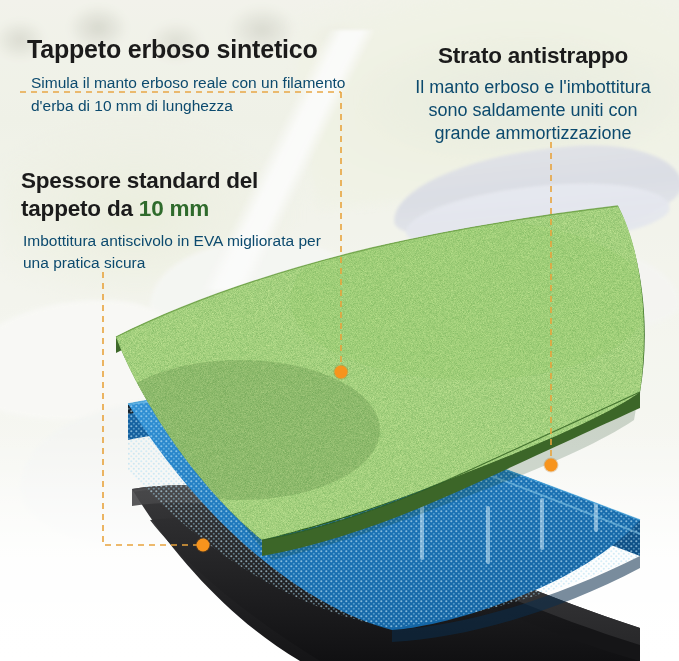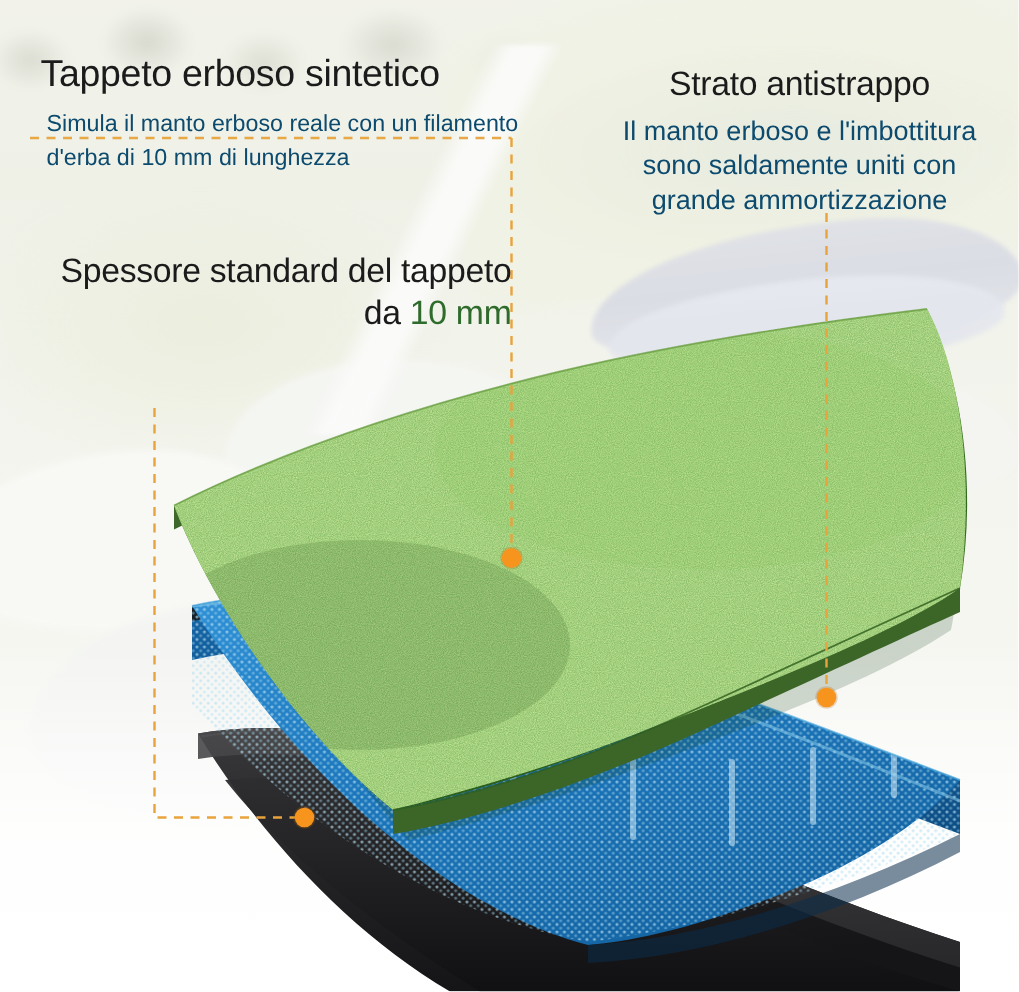--- a/index.html
+++ b/index.html
@@ -54,30 +54,30 @@
   .bk4{left:430px;top:246px;width:250px;height:90px;border-radius:55% 45% 50% 50%/55% 65% 35% 45%;
        background:#edeee8;}
   .bg-green-patch{position:absolute;left:0;top:120px;width:300px;height:190px;
     background:radial-gradient(ellipse at 45% 50%, #dde2c6 0%, rgba(221,226,198,0) 72%);filter:blur(5px);}
   .bg-wash{position:absolute;inset:0;background:rgba(255,255,255,.42);}
   .bg-fadebtm{position:absolute;left:0;bottom:0;width:100%;height:230px;
     background:linear-gradient(180deg,rgba(255,255,255,0) 0%,rgba(255,255,255,.85) 55%,#ffffff 100%);}
 
   
   .tblock{position:absolute;}
-  .t-title{font-weight:normal;color:#1b1b1b;letter-spacing:-.2px;}
+  .t-title{font-weight:bold;color:#1b1b1b;letter-spacing:-.2px;}
   .t-body{color:#0c4a6e;}
   #blk-turf{left:27px;top:34px;width:330px;}
   #blk-turf .t-title{font-size:25px;line-height:30px;}
   #blk-turf .t-body{font-size:15.5px;line-height:23px;margin-top:7px;padding-left:4px;}
   #blk-tear{left:402px;top:42px;width:262px;text-align:center;}
   #blk-tear .t-title{font-size:22.5px;line-height:28px;}
   #blk-tear .t-body{font-size:18px;line-height:23px;margin-top:6px;}
   #blk-thick{left:21px;top:167px;width:320px;}
-  #blk-thick .t-title{font-size:22.5px;line-height:28px;text-align:right;}
+  #blk-thick .t-title{font-size:22.5px;line-height:28px;}
   #blk-thick .t-body{font-size:15.5px;line-height:22px;margin-top:7px;padding-left:2px;}
   .hl{color:#2f6b2c;}
 
   
   .conn{position:absolute;left:0;top:0;width:679px;height:661px;pointer-events:none;}
   .dot{position:absolute;width:13px;height:13px;border-radius:50%;
        background:#f7941d;box-shadow:0 0 0 1px rgba(180,100,10,.25);transform:translate(-50%,-50%);}
 
   
   .art{position:absolute;left:0;top:0;width:679px;height:661px;}
@@ -252,15 +252,16 @@
     <div class="t-body">Simula il manto erboso reale con un filamento d'erba di 10 mm di lunghezza</div>
   </div>
 
   <div class="tblock" id="blk-tear">
     <div class="t-title">Strato antistrappo</div>
     <div class="t-body">Il manto erboso e l'imbottitura sono saldamente uniti con grande ammortizzazione</div>
   </div>
 
   <div class="tblock" id="blk-thick">
     <div class="t-title"><span>Spessore standard del tappeto da </span><span class="hl">10 mm</span></div>
+    <div class="t-body">Imbottitura antiscivolo in EVA migliorata per una pratica sicura</div>
   </div>
 
 </div>
 
 </body></html>

